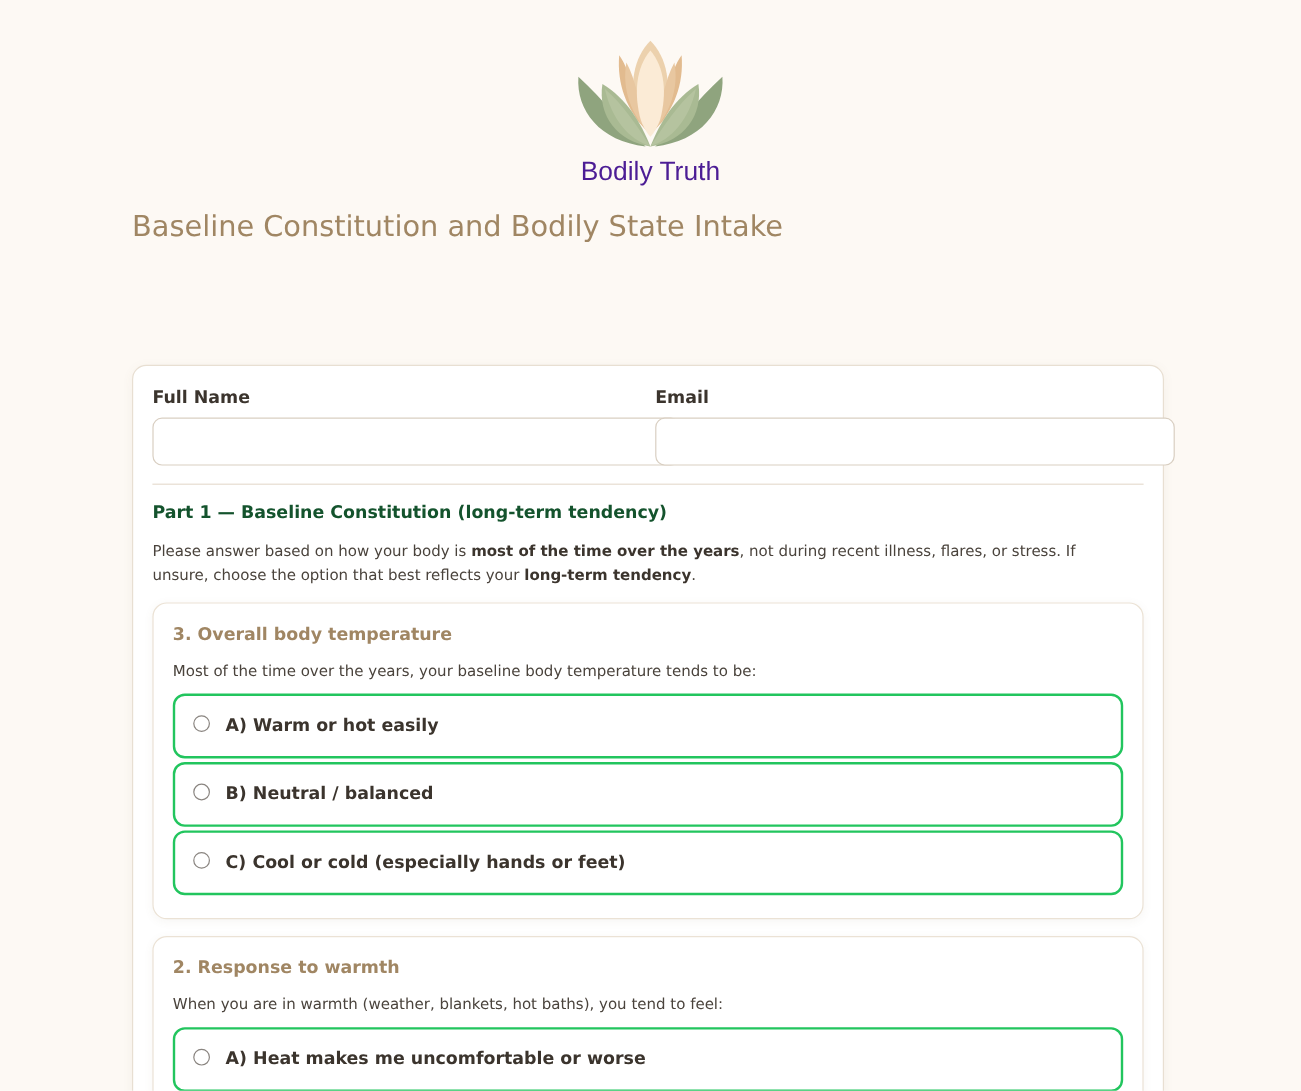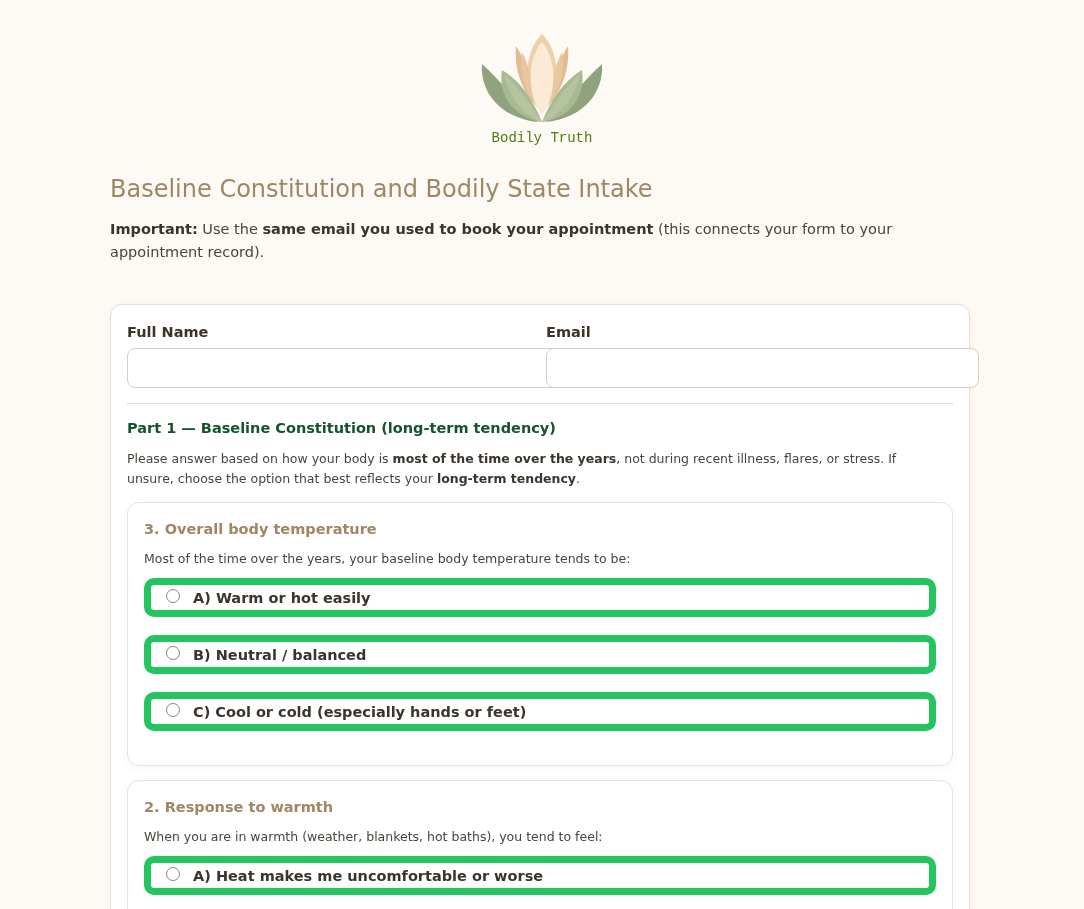--- a/index.html
+++ b/index.html
@@ -9,22 +9,22 @@
     font-family: "DejaVu Sans", sans-serif;
     color: #3c3631;
     position: relative;
   }
   .logo-wrap {
     position: absolute; left: 0; top: 30px; width: 1084px;
     display: flex; flex-direction: column; align-items: center;
   }
   .logo-svg { width: 124px; height: 100px; display: block; }
   .brand {
-    font-family: Liberation Mono, monospace;
-    font-size: 14px; color: #4d7c0f; margin-top: 0px; letter-spacing: 0px;
+    font-family: Liberation Sans, sans-serif;
+    font-size: 22px; color: #4c1d95; margin-top: 0px; letter-spacing: 0px;
   }
   .page-title {
     position: absolute; left: 110px; top: 175px;
     font-size: 24px; font-weight: normal; color: #a08663;
     font-family: "DejaVu Sans", sans-serif;
   }
   .intro {
     position: absolute; left: 110px; top: 218px; width: 860px;
     font-size: 14.5px; line-height: 23px; color: #4a433c;
   }
@@ -62,22 +62,22 @@
   }
   .q-title {
     position: absolute; left: 16px; top: 18px;
     font-size: 14.5px; font-weight: bold; color: #a08663;
   }
   .q-desc {
     position: absolute; left: 16px; top: 48px;
     font-size: 12.5px; color: #4a433c;
   }
   .option {
-    position: absolute; left: 16px; width: 792px; height: 39px;
-    border: 7px solid #22c55e; border-radius: 10px; background: #fff;
+    position: absolute; left: 16px; width: 792px; height: 54px;
+    border: 2px solid #22c55e; border-radius: 10px; background: #fff;
     display: flex; align-items: center; cursor: pointer;
   }
   .radio {
     width: 14px; height: 14px; border: 1px solid #8a8580; border-radius: 50%;
     margin-left: 15px; margin-top: -4px; background: #fff; flex: none;
   }
   .option-label {
     margin-left: 13px; font-size: 14.5px; font-weight: bold; color: #3b342d;
   }
 </style>
@@ -102,23 +102,20 @@
     <path d="M102 40 C106 66 90 88 62 92 C70 72 82 52 102 40 Z" fill="#a9ba93"></path>
     <path d="M24 44 C30 70 44 86 62 92 C50 74 40 58 24 44 Z" fill="#b5c39f"></path>
     <path d="M100 44 C94 70 80 86 62 92 C74 74 84 58 100 44 Z" fill="#b5c39f"></path>
   </svg>
   <div class="brand">Bodily Truth</div>
 </div>
 
 <h1 class="page-title">Baseline Constitution and Bodily State Intake</h1>
 
 <div class="intro">
-  <div>
-    <b>Important:</b><span> Use the </span><b>same email you used to book your appointment</b><span> (this connects your form to your appointment record).</span>
-  </div>
 </div>
 
 <div class="card">
   <label class="field-label" style="left:16px;">Full Name</label>
   <input class="text-input" style="left: 16px; width: 440px;" type="text" value="">
   <label class="field-label" style="left:435px;">Email</label>
   <input class="text-input" style="left: 435px; width: 433px;" type="email" value="">
 
   <div class="divider"></div>
 

